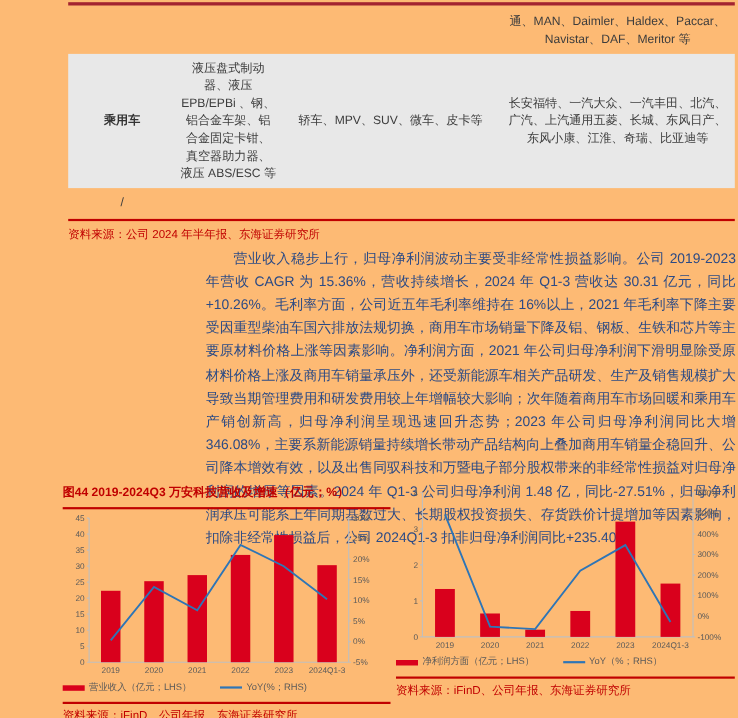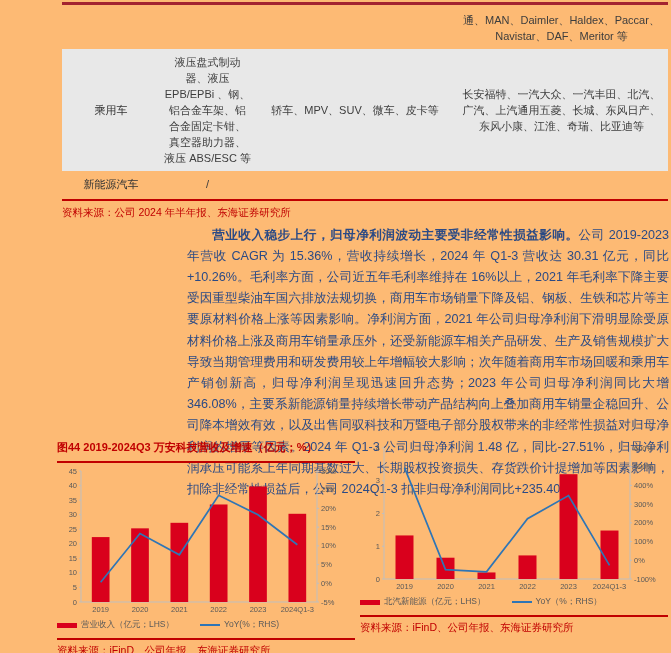--- a/index.html
+++ b/index.html
@@ -4,28 +4,28 @@
 <style>
   html,body{margin:0;padding:0;background:#ffffff;}
   .page{position:relative;width:671px;height:653px;background:#fdba74;overflow:hidden;
         font-family:"Liberation Sans","DejaVu Sans",sans-serif;}
   .top-rule{position:absolute;left:62px;top:2px;width:606px;height:3px;background:#a32430;}
   
   .tbl{position:absolute;left:62px;top:7px;width:606px;font-size:11px;color:#3d3d3d;}
   .tbl-row{display:grid;grid-template-columns:98px 95px 200px 213px;align-items:center;}
   .tbl-row.gray{background:#e8e8e8;}
   .cell{text-align:center;line-height:16px;padding:5px 4px;}
-  .cell.bold{font-weight:normal;color:#333;}
+  .cell.bold{font-weight:bold;color:#333;}
   .red-txt{color:#c00000;}
   .tbl-rule{height:2px;background:#c00000;margin-top:2px;}
   .src{color:#c00000;font-size:10.5px;padding-top:5px;}
   
   .para{position:absolute;left:187px;top:212px;width:482px;font-size:12.6px;line-height:21.2px;
         color:#2b4a85;text-align:justify;text-indent:2em;}
-  .para b{font-weight:bold;margin-top:20px;}
+  .para b{font-weight:normal;margin-top:20px;}
   
   .chart-block{position:absolute;top:440px;}
   .chart-block.c44{left:57px;width:298px;}
   .chart-block.c45{left:360px;width:308px;}
   .chart-title{font-size:11px;font-weight:bold;color:#c00000;padding-bottom:6px;
                border-bottom:2px solid #c00000;white-space:nowrap;}
   svg{display:block;margin-top:2px;}
   svg text{font-family:"Liberation Sans","DejaVu Sans",sans-serif;}
   .legend{display:flex;justify-content:flex-start;gap:26px;font-size:8.5px;color:#595959;
           margin-top:2px;align-items:center;}
@@ -49,21 +49,20 @@
       <div class="cell"></div>
       <div class="cell">通、MAN、Daimler、Haldex、Paccar、Navistar、DAF、Meritor 等</div>
     </div>
     <div class="tbl-row gray">
       <div class="cell bold">乘用车</div>
       <div class="cell">液压盘式制动器、液压 EPB/EPBi 、钢、铝合金车架、铝合金固定卡钳、真空器助力器、液压 ABS/ESC 等</div>
       <div class="cell">轿车、MPV、SUV、微车、皮卡等</div>
       <div class="cell">长安福特、一汽大众、一汽丰田、北汽、广汽、上汽通用五菱、长城、东风日产、东风小康、江淮、奇瑞、比亚迪等</div>
     </div>
     <div class="tbl-row">
-      <div class="cell bold">新能源汽车</div>
       <div class="cell">/</div>
     </div>
     <div class="tbl-rule"></div>
     <div class="src">资料来源：公司 2024 年半年报、东海证券研究所</div>
   </div>
 
   <p class="para"><b>营业收入稳步上行，归母净利润波动主要受非经常性损益影响。</b><span>公司 2019-2023 年营收 CAGR 为 15.36%，营收持续增长，2024 年 Q1-3 营收达 30.31 亿元，同比+10.26%。毛利率方面，公司近五年毛利率维持在 16%以上，2021 年毛利率下降主要受因重型柴油车国六排放法规切换，商用车市场销量下降及铝、钢板、生铁和芯片等主要原材料价格上涨等因素影响。净利润方面，2021 年公司归母净利润下滑明显除受原材料价格上涨及商用车销量承压外，还受新能源车相关产品研发、生产及销售规模扩大导致当期管理费用和研发费用较上年增幅较大影响；次年随着商用车市场回暖和乘用车产销创新高，归母净利润呈现迅速回升态势；2023 年公司归母净利润同比大增 346.08%，主要系新能源销量持续增长带动产品结构向上叠加商用车销量企稳回升、公司降本增效有效，以及出售同驭科技和万暨电子部分股权带来的非经常性损益对归母净利润的增厚等因素。2024 年 Q1-3 公司归母净利润 1.48 亿，同比-27.51%，归母净利润承压可能系上年同期基数过大、长期股权投资损失、存货跌价计提增加等因素影响，扣除非经常性损益后，公司 2024Q1-3 扣非归母净利润同比+235.40%。</span></p>
 
   <div class="chart-block c44">
     <div class="chart-title">图44  2019-2024Q3 万安科技营收及增速（亿元；%）</div>
@@ -176,21 +175,21 @@
         <text x="44.5" y="147" text-anchor="middle" font-size="7.5" fill="#595959">2019</text>
         <text x="85.5" y="147" text-anchor="middle" font-size="7.5" fill="#595959">2020</text>
         <text x="126.5" y="147" text-anchor="middle" font-size="7.5" fill="#595959">2021</text>
         <text x="167.5" y="147" text-anchor="middle" font-size="7.5" fill="#595959">2022</text>
         <text x="208.5" y="147" text-anchor="middle" font-size="7.5" fill="#595959">2023</text>
         <text x="249.5" y="147" text-anchor="middle" font-size="7.5" fill="#595959">2024Q1-3</text>
       </svg>
     <div class="legend">
       <span class="legend-item">
           <span class="sw-bar"></span>
-          <span>北汽新能源（亿元；LHS）</span>
+          <span>净利润方面（亿元；LHS）</span>
         </span>
       <span class="legend-item">
           <span class="sw-line"></span>
           <span>YoY（%；RHS）</span>
         </span>
     </div>
     <div class="chart-rule"></div>
     <div class="chart-src">资料来源：iFinD、公司年报、东海证券研究所</div>
   </div>
 

